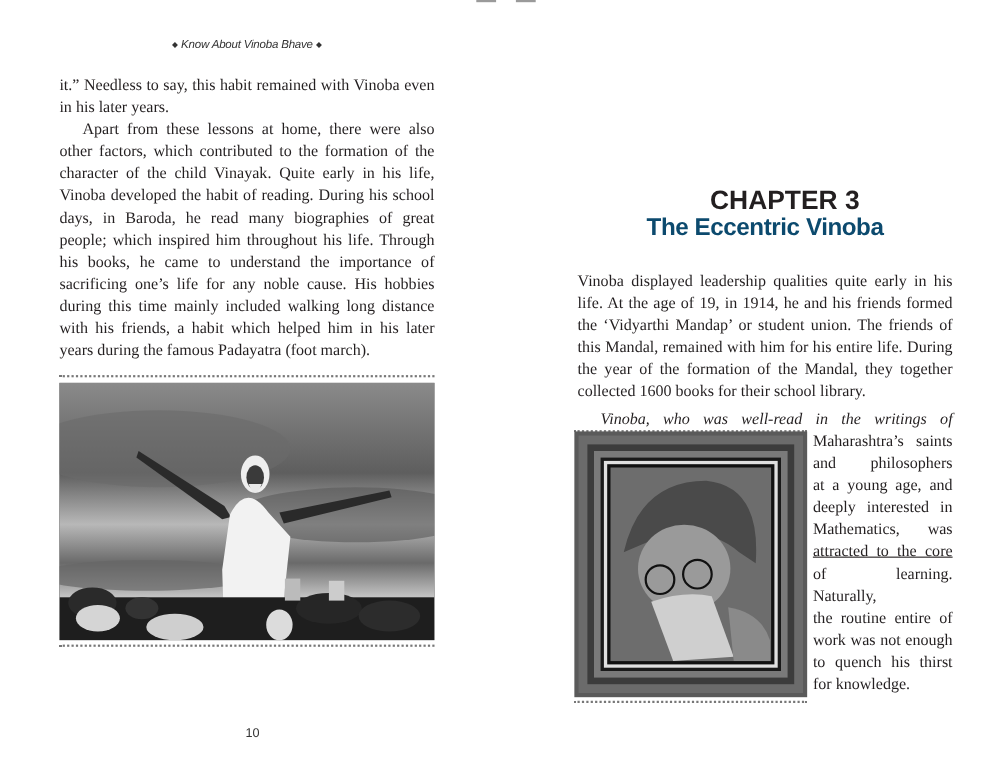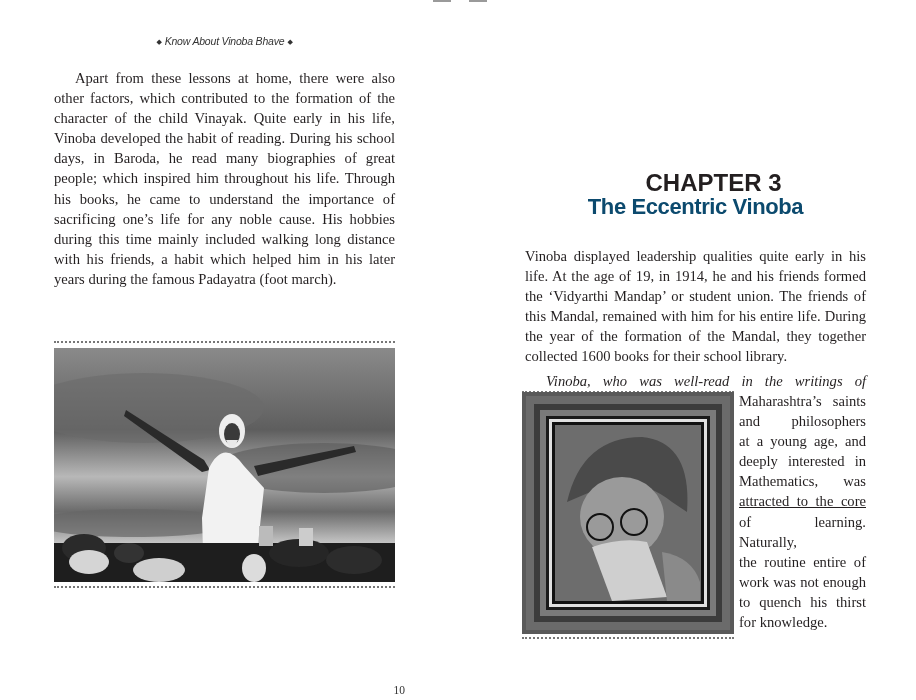--- a/index.html
+++ b/index.html
@@ -16,21 +16,21 @@
     .body-text p { margin: 0; }
     .indent { text-indent: 21px; }
 
     .left-col { position: absolute; left: 54px; top: 68px; width: 341px; }
 
     .dotted { position: absolute; height: 0; border-top: 2.5px dotted #777; }
 
     .photo { position: absolute; left: 54px; top: 348px; width: 341px; height: 234px; overflow: hidden; background: #555; }
     .photo svg { display: block; }
 
-    .page-num { position: absolute; left: 54px; width: 351px; top: 684px; text-align: right; font-family: Liberation Serif, serif; font-size: 11.5px; color: #333; }
+    .page-num { position: absolute; left: 54px; width: 351px; top: 661px; text-align: center; font-family: Liberation Sans, sans-serif; font-size: 11.5px; color: #333; }
 
     .chapter-label { position: absolute; left: 543px; width: 341px; top: 169px; text-align: center; font-family: "Liberation Sans", sans-serif; font-weight: bold; font-size: 24px; color: #231f20; }
     .chapter-title { position: absolute; left: 525px; width: 341px; top: 194px; text-align: center; font-family: "Liberation Sans", sans-serif; font-weight: bold; font-size: 22px; color: #0c4a6e; letter-spacing: -0.4px; }
 
     .right-col { position: absolute; left: 525px; top: 246px; width: 341px; }
     .wrap-line { position: absolute; left: 525px; top: 371px; width: 341px; font-style: italic; }
     .wrap-col { position: absolute; left: 739px; top: 391px; width: 127px; font-size: 14.6px; line-height: 20.1px; text-align: justify; }
 
     .portrait { position: absolute; left: 522px; top: 392px; width: 212px; height: 242px; }
   </style>
@@ -38,20 +38,21 @@
 <body>
 
 <div class="top-tab tab-a"></div>
 <div class="top-tab tab-b"></div>
 
 <div class="running-head">
   <span class="orn">◆</span><span>Know About Vinoba Bhave</span><span class="orn">◆</span>
 </div>
 
 <div class="left-col body-text">
+  <p>it.” Needless to say, this habit remained with Vinoba even in his later years.</p>
   <p class="indent">Apart from these lessons at home, there were also other factors, which contributed to the formation of the character of the child Vinayak. Quite early in his life, Vinoba developed the habit of reading. During his school days, in Baroda, he read many biographies of great people; which inspired him throughout his life. Through his books, he came to understand the importance of sacrificing one’s life for any noble cause. His hobbies during this time mainly included walking long distance with his friends, a habit which helped him in his later years during the famous Padayatra (foot march).</p>
 </div>
 
 <div class="dotted" style="left:54px; top:341px; width:341px;"></div>
 
 <div class="photo" title="Black and white photo of Vinoba Bhave with arms outstretched above a crowd under a cloudy sky">
   <svg width="341" height="234" viewBox="0 0 341 234">
     <defs>
       <linearGradient id="sky" x1="0" y1="0" x2="0" y2="1">
         <stop offset="0" stop-color="#8a8a8a"></stop>

